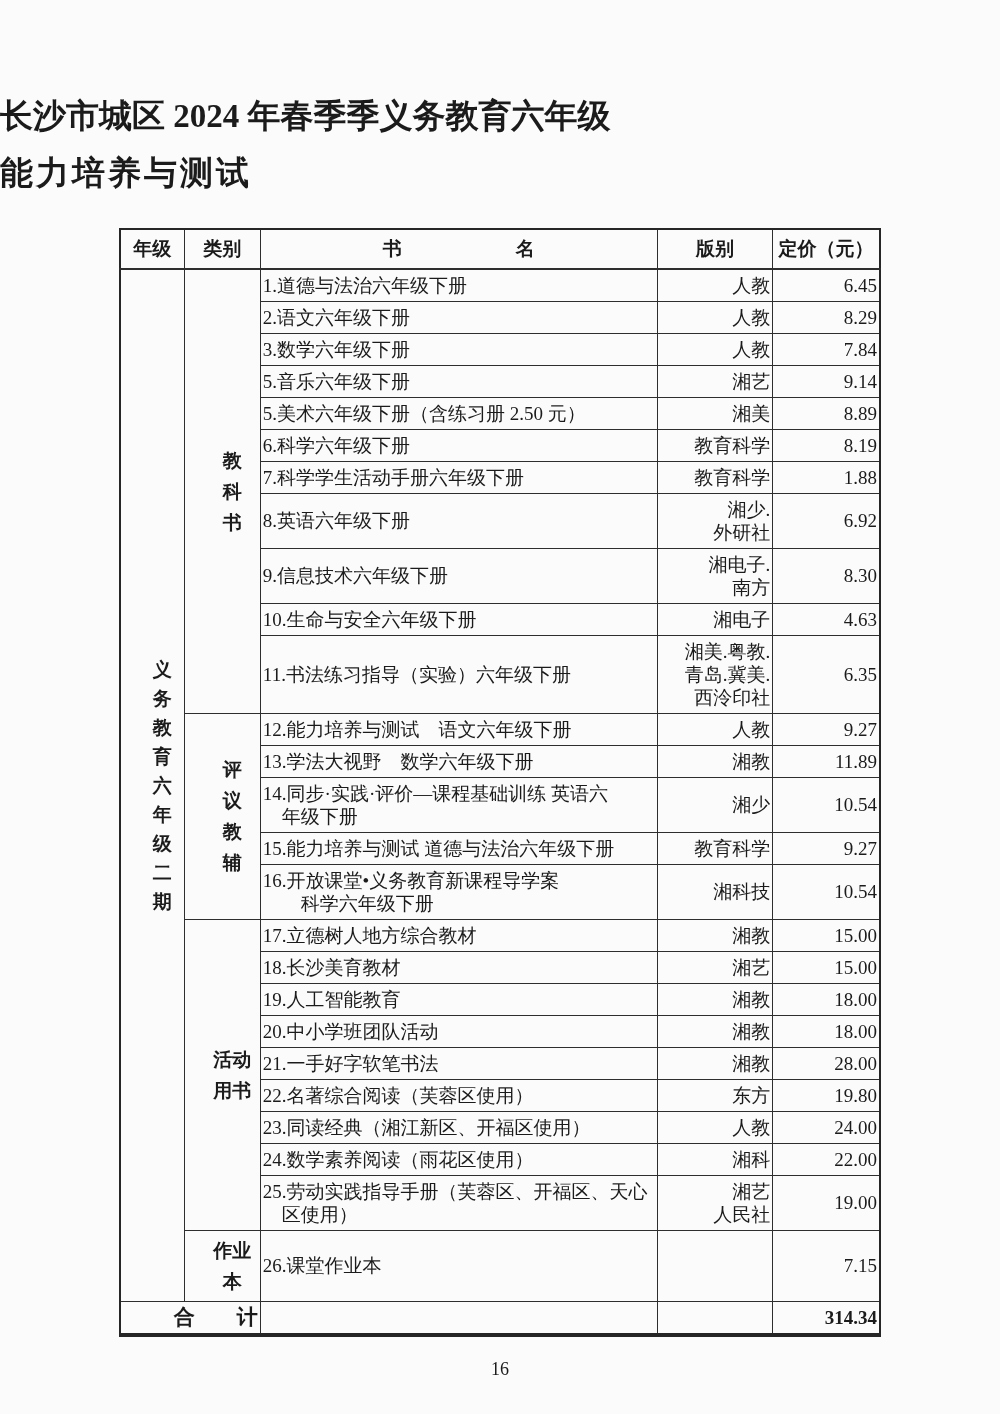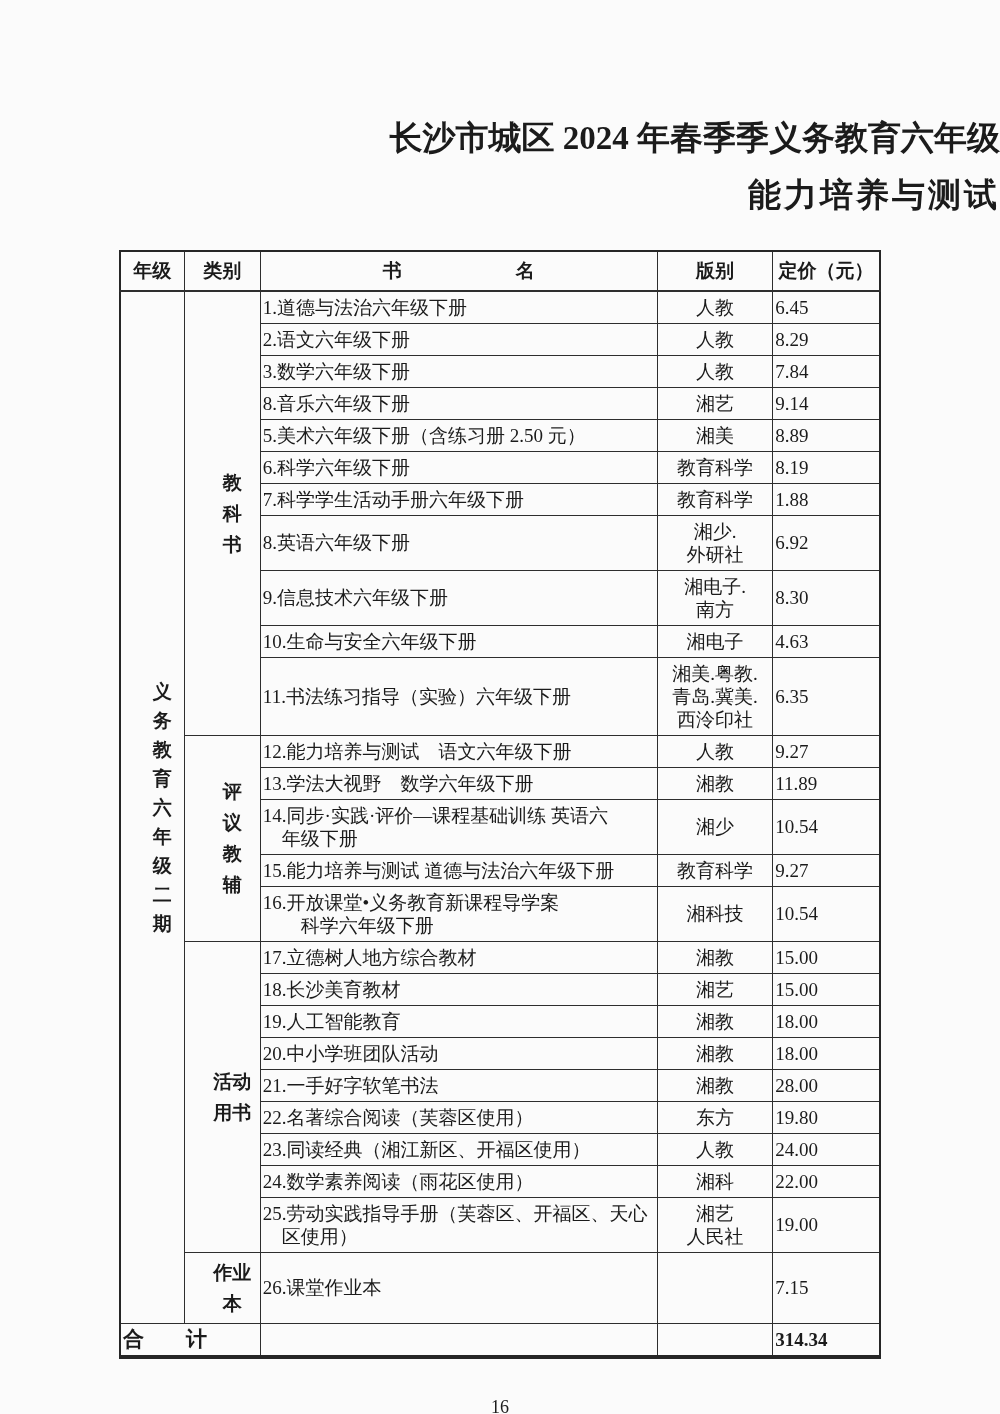--- a/index.html
+++ b/index.html
@@ -7,25 +7,25 @@
     width: 1000px;
     font-family: "Liberation Serif", "DejaVu Serif", serif;
   }
   body {
     height: 1414px;
     background: #fbfbfb;
     color: #1b1b1b;
     position: relative;
   }
   .doc-title {
-    text-align: right;
+    text-align: left;
     font-weight: bold;
     font-size: 33px;
     line-height: 1.72;
-    padding-top: 110px;
+    padding-top: 88px;
   }
   .doc-title .line2 { letter-spacing: 3px; }
   table.price-table {
     border-collapse: collapse;
     table-layout: fixed;
     width: 762px;
     margin: 26px auto 0 auto;
     border: 2px solid #262626;
     border-bottom-width: 4px;
   }
@@ -55,39 +55,39 @@
   }
   .pre { white-space: pre-line; margin-left: 20px; }
   td.grade-cell .pre { line-height: 29px; }
   td.category-cell .pre { line-height: 31px; }
   td.name-cell {
     text-align: left;
     padding-left: 8px;
     padding-right: 2px;
   }
   td.pub-cell {
-    text-align: center;
+    text-align: right;
   }
   td.price-cell {
-    text-align: left;
+    text-align: right;
     font-size: 20px;
   }
   tr.book-row td { height: 31px; }
   tr.total-row td { height: 33px; border-top-width: 1px; font-weight: bold; }
   tr.total-row td.total-label {
     font-weight: bold;
-    text-align: left;
+    text-align: right;
     font-size: 21px;
     letter-spacing: 0;
     margin-top: 23px;
   }
   .page-number {
     text-align: center;
     font-size: 18px;
-    margin-top: 38px;
+    margin-top: 22px;
   }
 </style>
 </head>
 <body>
 
 <div class="doc-title">
   <div class="line1">长沙市城区 2024 年春季季义务教育六年级</div>
   <div class="line2">能力培养与测试</div>
 </div>
 
@@ -134,21 +134,21 @@
         <td class="name-cell pre">2.语文六年级下册</td>
         <td class="pub-cell pre">人教</td>
         <td class="price-cell">8.29</td>
       </tr>
       <tr class="book-row">
         <td class="name-cell pre">3.数学六年级下册</td>
         <td class="pub-cell pre">人教</td>
         <td class="price-cell">7.84</td>
       </tr>
       <tr class="book-row">
-        <td class="name-cell pre">8.音乐六年级下册</td>
+        <td class="name-cell pre">5.音乐六年级下册</td>
         <td class="pub-cell pre">湘艺</td>
         <td class="price-cell">9.14</td>
       </tr>
       <tr class="book-row">
         <td class="name-cell pre">5.美术六年级下册（含练习册 2.50 元）</td>
         <td class="pub-cell pre">湘美</td>
         <td class="price-cell">8.89</td>
       </tr>
       <tr class="book-row">
         <td class="name-cell pre">6.科学六年级下册</td>

